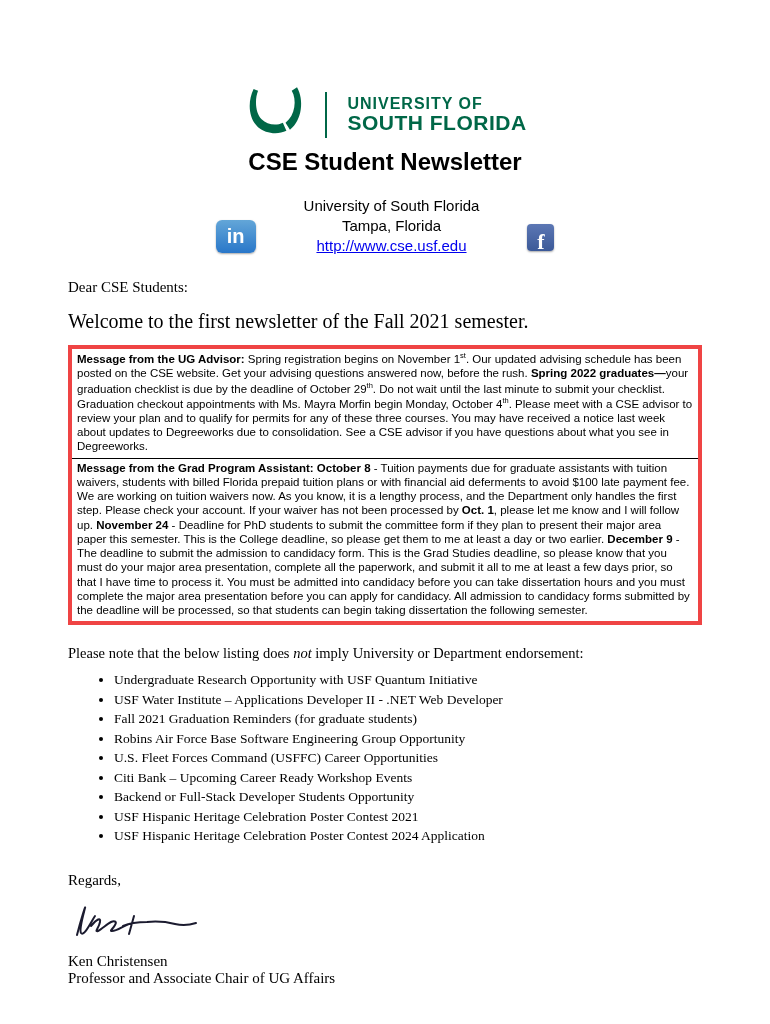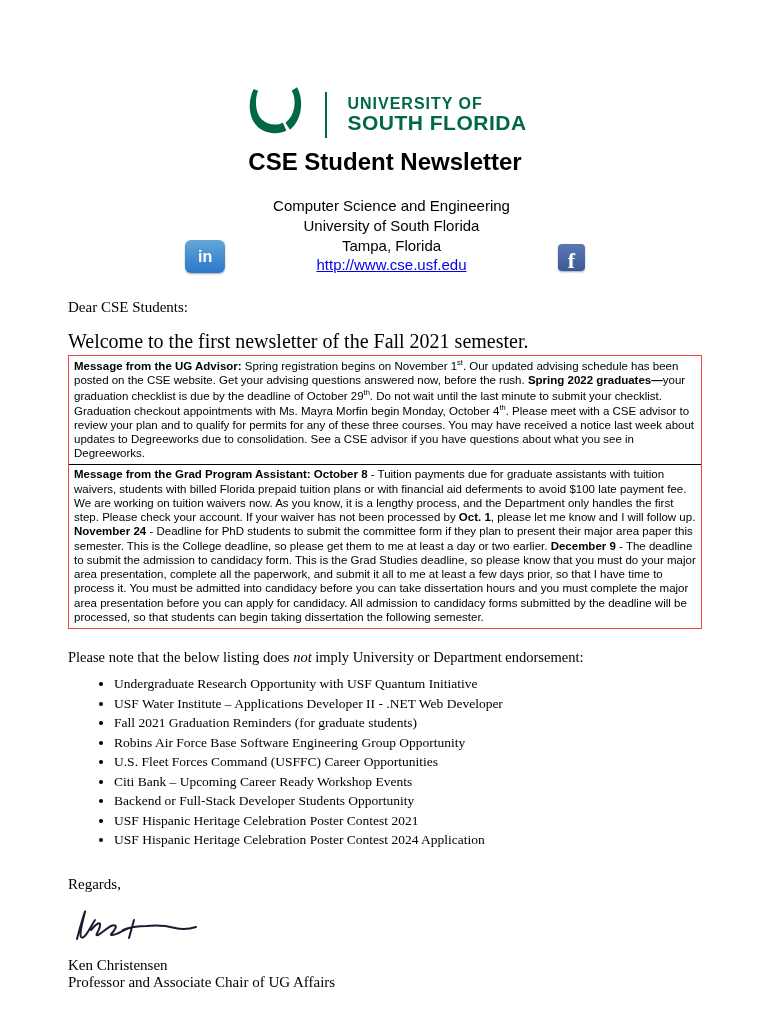--- a/index.html
+++ b/index.html
@@ -23,34 +23,34 @@
   
   .contact-row { display:flex; justify-content:center; align-items:flex-end;
     gap:48px; margin-top:20px; }
   .contact { text-align:center; font-family:"Liberation Sans", sans-serif;
     font-size:15px; line-height:1.32; }
   .contact a { color:#0000EE; text-decoration:underline; }
   .social-li {
     width:40px; height:33px; border-radius:6px; cursor:pointer;
     background:linear-gradient(#63a6d8,#2977c9);
     color:#fff; font-family:"Liberation Sans", sans-serif; font-weight:bold;
-    font-size:16px; display:flex; align-items:center; justify-content:center;
+    font-size:20px; display:flex; align-items:center; justify-content:center;
     margin-bottom:2px; box-shadow:0 1px 2px rgba(0,0,0,.35);
   }
   .social-fb {
     width:27px; height:27px; border-radius:4px; cursor:pointer;
     background:linear-gradient(#5c77b4,#3b5998);
     color:#fff; font-family:"Liberation Serif", serif; font-weight:bold;
     font-size:22px; display:flex; align-items:flex-end; justify-content:center;
     line-height:0.9; margin-bottom:4px; box-shadow:0 1px 2px rgba(0,0,0,.35);
   }
   
   .greeting { margin-top:24px; font-size:15px; }
   .intro { margin-top:14px; font-size:20px; }
-  .notice-box { border:1px solid #ef4444; margin-top:2px;
+  .notice-box { border:4px solid #ef4444; margin-top:12px;
     font-family:"Liberation Sans", sans-serif; font-size:11.5px; line-height:1.24; }
   .msg { padding:2px 5px 4px; }
   .msg + .msg { border-top:1px solid #000; }
   sup { font-size:0.65em; }
   .endorsement { margin-top:20px; font-size:14.5px; }
   ul.bullets { margin:10px 0 0; padding-left:46px; }
   ul.bullets li { font-size:13.5px; margin-bottom:3.5px; }
   .regards { margin-top:28px; font-size:15px; }
   .signature { margin:8px 0 0 2px; }
   .name { font-size:15px; margin-top:6px; }
@@ -73,21 +73,20 @@
       <span class="wm1">UNIVERSITY OF</span>
       <span class="wm2">SOUTH FLORIDA</span>
     </span>
   </div>
 
   <div class="title">CSE Student Newsletter</div>
 
   <div class="contact-row">
     <span class="social-li">in</span>
     <div class="contact">
-      <div>Computer Science and Engineering</div>
       <div>University of South Florida</div>
       <div>Tampa, Florida</div>
       <div><a href="#" title="http://www.cse.usf.edu">http://www.cse.usf.edu</a></div>
     </div>
     <span class="social-fb">f</span>
   </div>
 
   <div class="greeting">Dear CSE Students:</div>
   <div class="intro">Welcome to the first newsletter of the Fall 2021 semester.</div>
 

